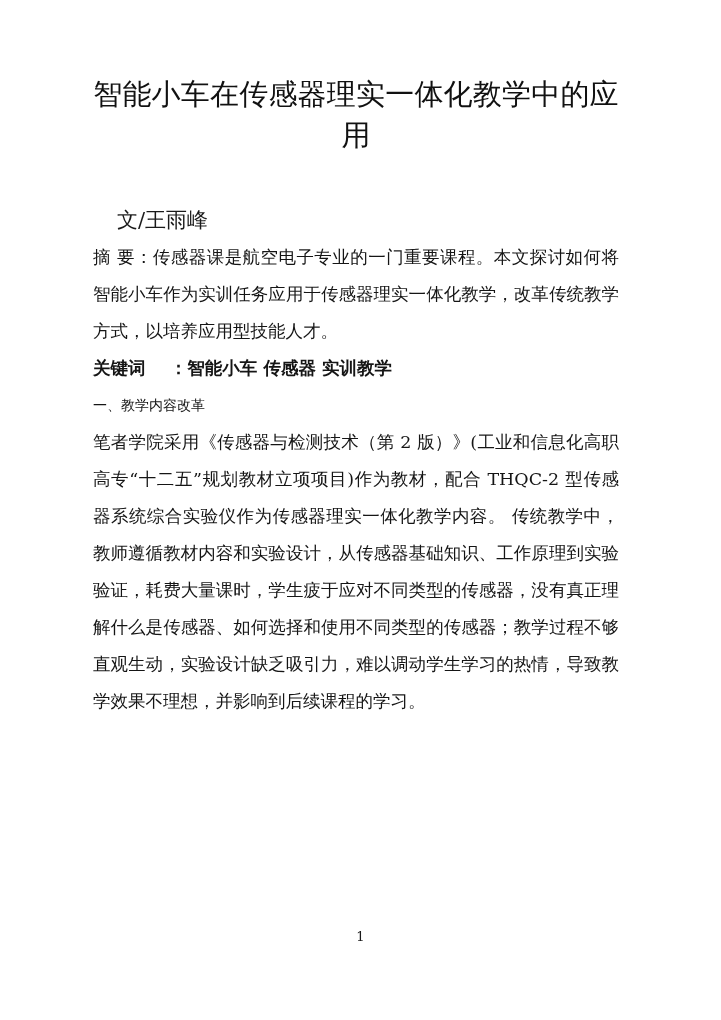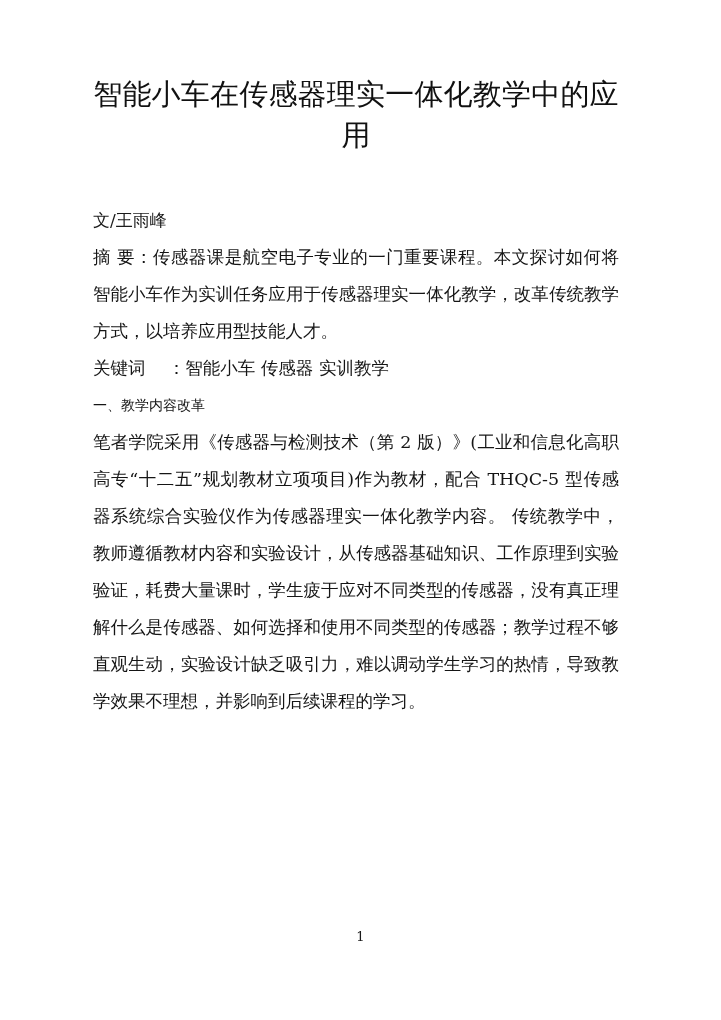--- a/index.html
+++ b/index.html
@@ -44,41 +44,43 @@
     font-weight: normal;
     text-align: center;
     letter-spacing: 0.2px;
     color: #111111;
     padding-top: 74px;
     word-break: break-all;
   }
 
   
   .byline {
-    font-size: 17px;
+    font-size: 21px;
     line-height: 37px;
     margin-top: 46px;
     color: #1a1a1a;
     white-space: pre;
+    margin-left: 24px;
   }
 
   
   .para {
     font-size: 17.5px;
     line-height: 37px;
     margin: 0;
     text-align: justify;
     text-justify: inter-ideograph;
     color: #151515;
     word-break: break-all;
     white-space: pre-wrap;
   }
 
   .para.tight {
     text-align: left;
+    font-weight: bold;
   }
 
   .section-heading {
     font-size: 14px;
     line-height: 37px;
     margin: 0;
     font-weight: normal;
     color: #151515;
     text-align: left;
   }
@@ -106,20 +108,20 @@
     <h1 class="doc-title">智能小车在传感器理实一体化教学中的应用</h1>
 
     <div class="byline">文/王雨峰</div>
 
     <p class="para">摘 要：传感器课是航空电子专业的一门重要课程。本文探讨如何将智能小车作为实训任务应用于传感器理实一体化教学，改革传统教学方式，以培养应用型技能人才。</p>
 
     <p class="para tight">关键词    ：智能小车 传感器 实训教学</p>
 
     <h2 class="section-heading">一、教学内容改革</h2>
 
-    <p class="para">笔者学院采用《传感器与检测技术（第 2 版）》(工业和信息化高职高专“十二五”规划教材立项项目)作为教材，配合 THQC-5 型传感器系统综合实验仪作为传感器理实一体化教学内容。 传统教学中，教师遵循教材内容和实验设计，从传感器基础知识、工作原理到实验验证，耗费大量课时，学生疲于应对不同类型的传感器，没有真正理解什么是传感器、如何选择和使用不同类型的传感器；教学过程不够直观生动，实验设计缺乏吸引力，难以调动学生学习的热情，导致教学效果不理想，并影响到后续课程的学习。</p>
+    <p class="para">笔者学院采用《传感器与检测技术（第 2 版）》(工业和信息化高职高专“十二五”规划教材立项项目)作为教材，配合 THQC-2 型传感器系统综合实验仪作为传感器理实一体化教学内容。 传统教学中，教师遵循教材内容和实验设计，从传感器基础知识、工作原理到实验验证，耗费大量课时，学生疲于应对不同类型的传感器，没有真正理解什么是传感器、如何选择和使用不同类型的传感器；教学过程不够直观生动，实验设计缺乏吸引力，难以调动学生学习的热情，导致教学效果不理想，并影响到后续课程的学习。</p>
 
 
   </div>
 
   <div class="page-number">1</div>
 
 </div>
 
 </body></html>

